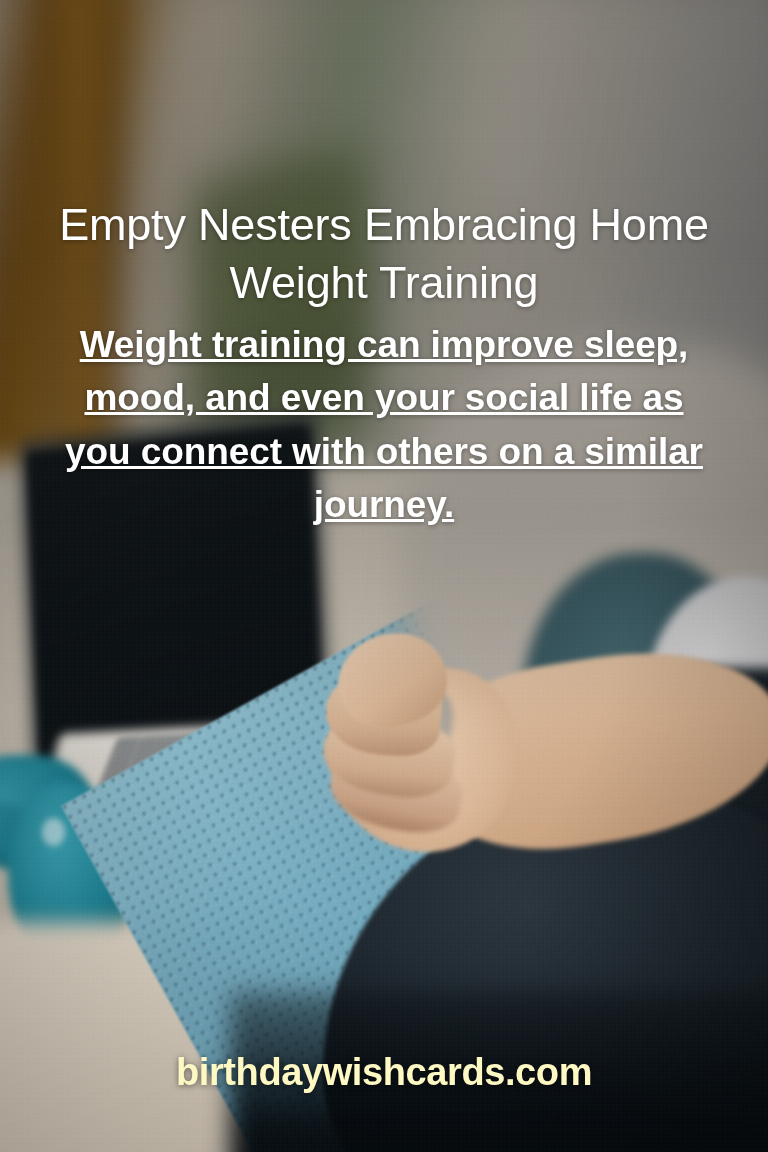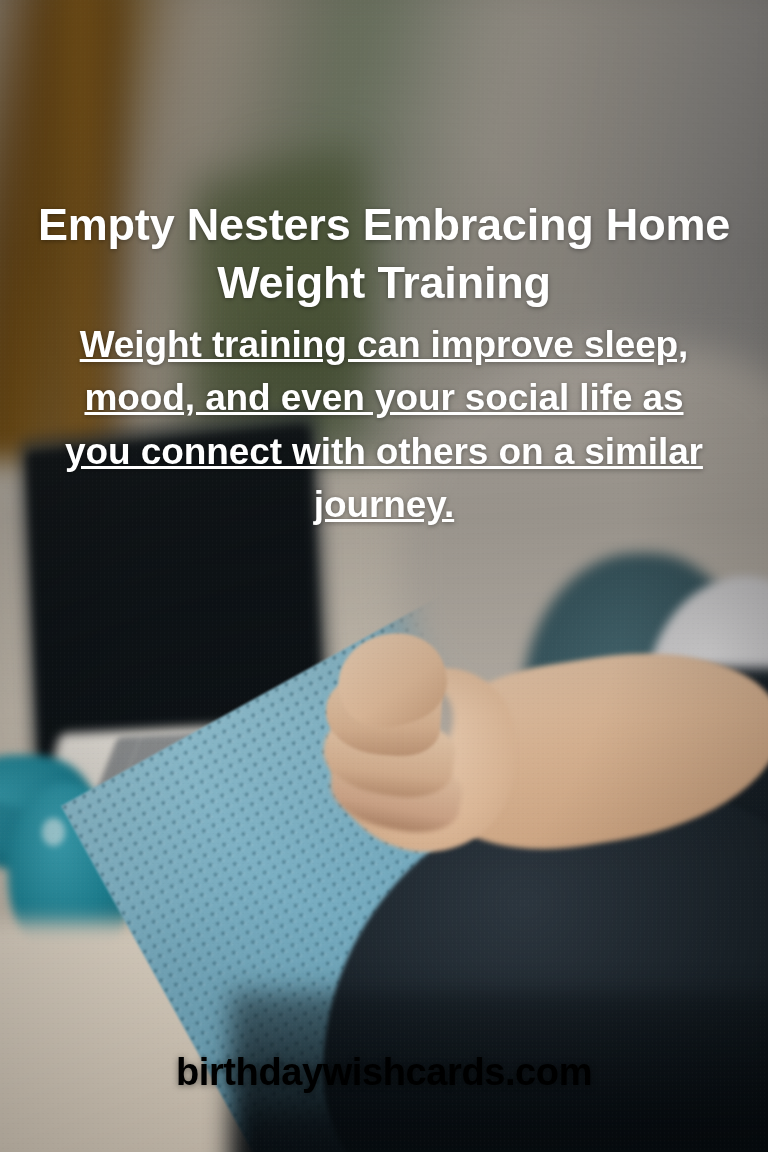--- a/index.html
+++ b/index.html
@@ -319,21 +319,21 @@
 
   .headline {
     margin: 0;
     position: absolute;
     top: 196px;
     left: 6px;
     right: 6px;
     text-align: center;
     color: #ffffff;
     font-size: 45px;
-    font-weight: bold;
+    font-weight: normal;
     line-height: 1.28;
     letter-spacing: -0.2px;
     text-shadow: 0 1px 5px rgba(0,0,0,.38);
   }
 
   .subcopy {
     margin: 0;
     position: absolute;
     top: 318px;
     left: 60px;
@@ -348,21 +348,21 @@
     text-decoration: underline;
   }
 
   .site {
     margin: 0;
     position: absolute;
     bottom: 58px;
     left: 0;
     right: 0;
     text-align: center;
-    color: #000000;
+    color: #fef9c3;
     font-size: 38px;
     font-weight: bold;
     letter-spacing: -0.4px;
     text-shadow: 0 1px 6px rgba(0,0,0,.5);
   }
 </style>
 </head>
 <body>
 
 <div class="pin-card">

